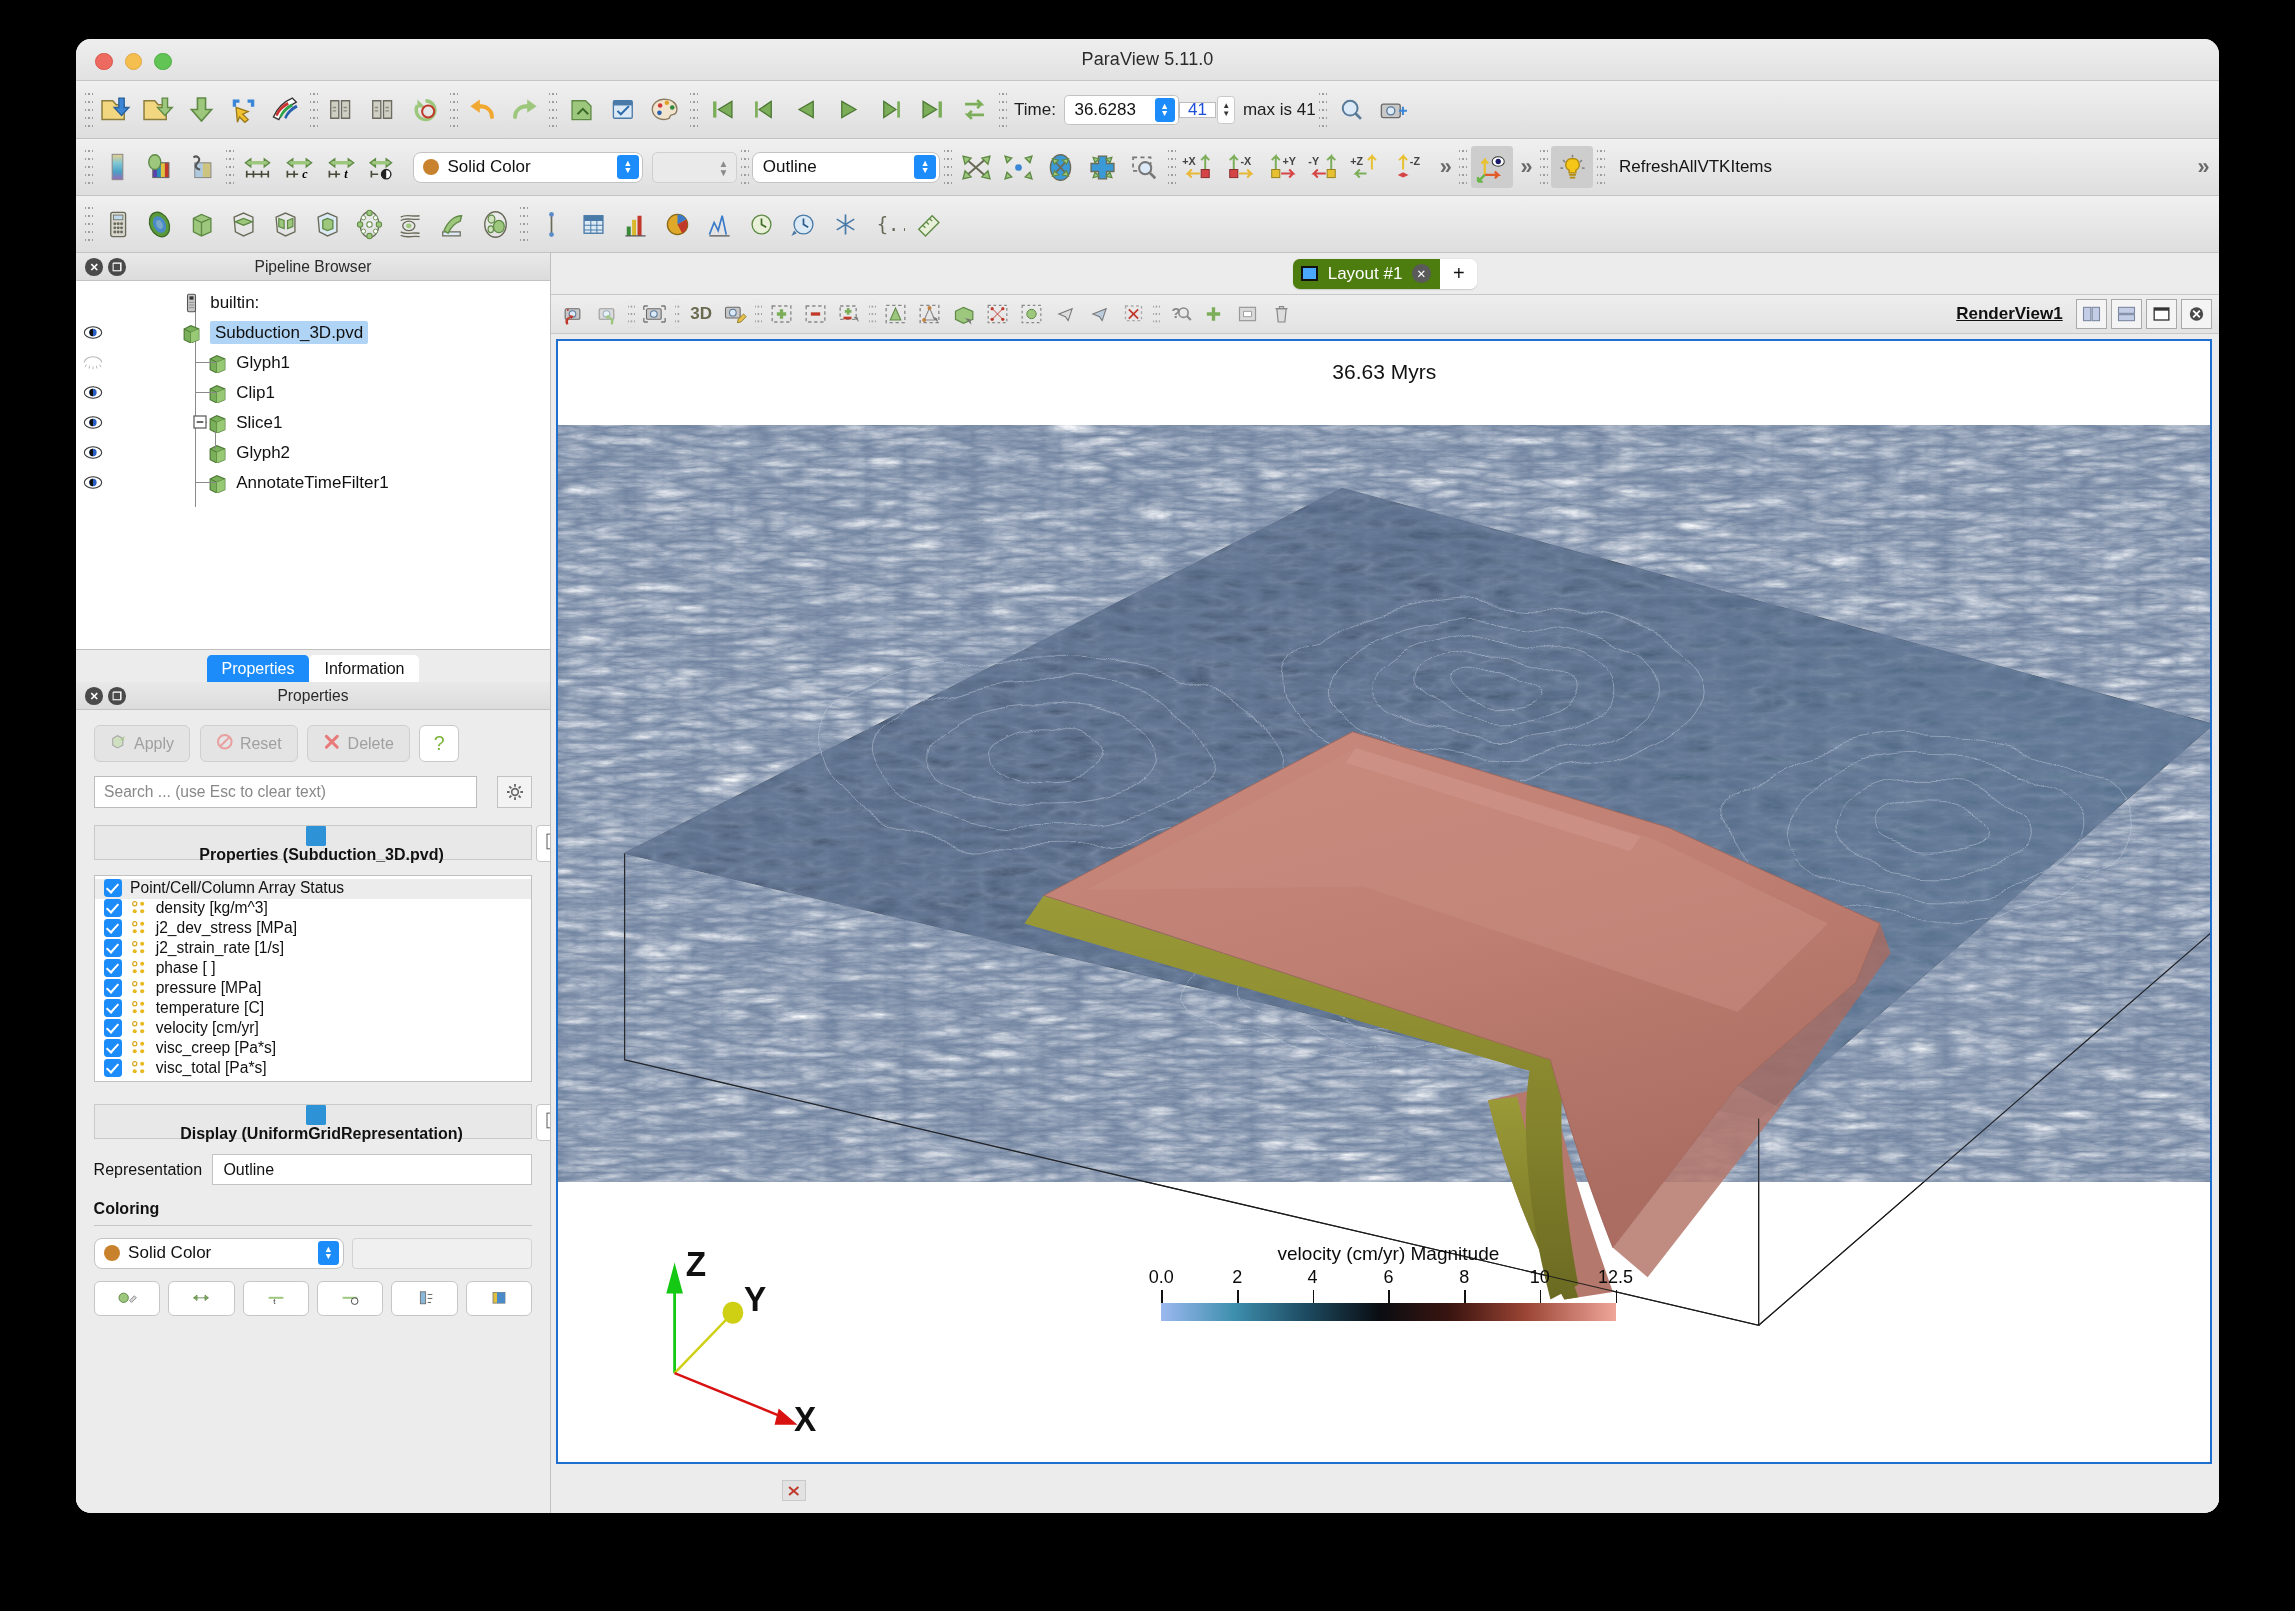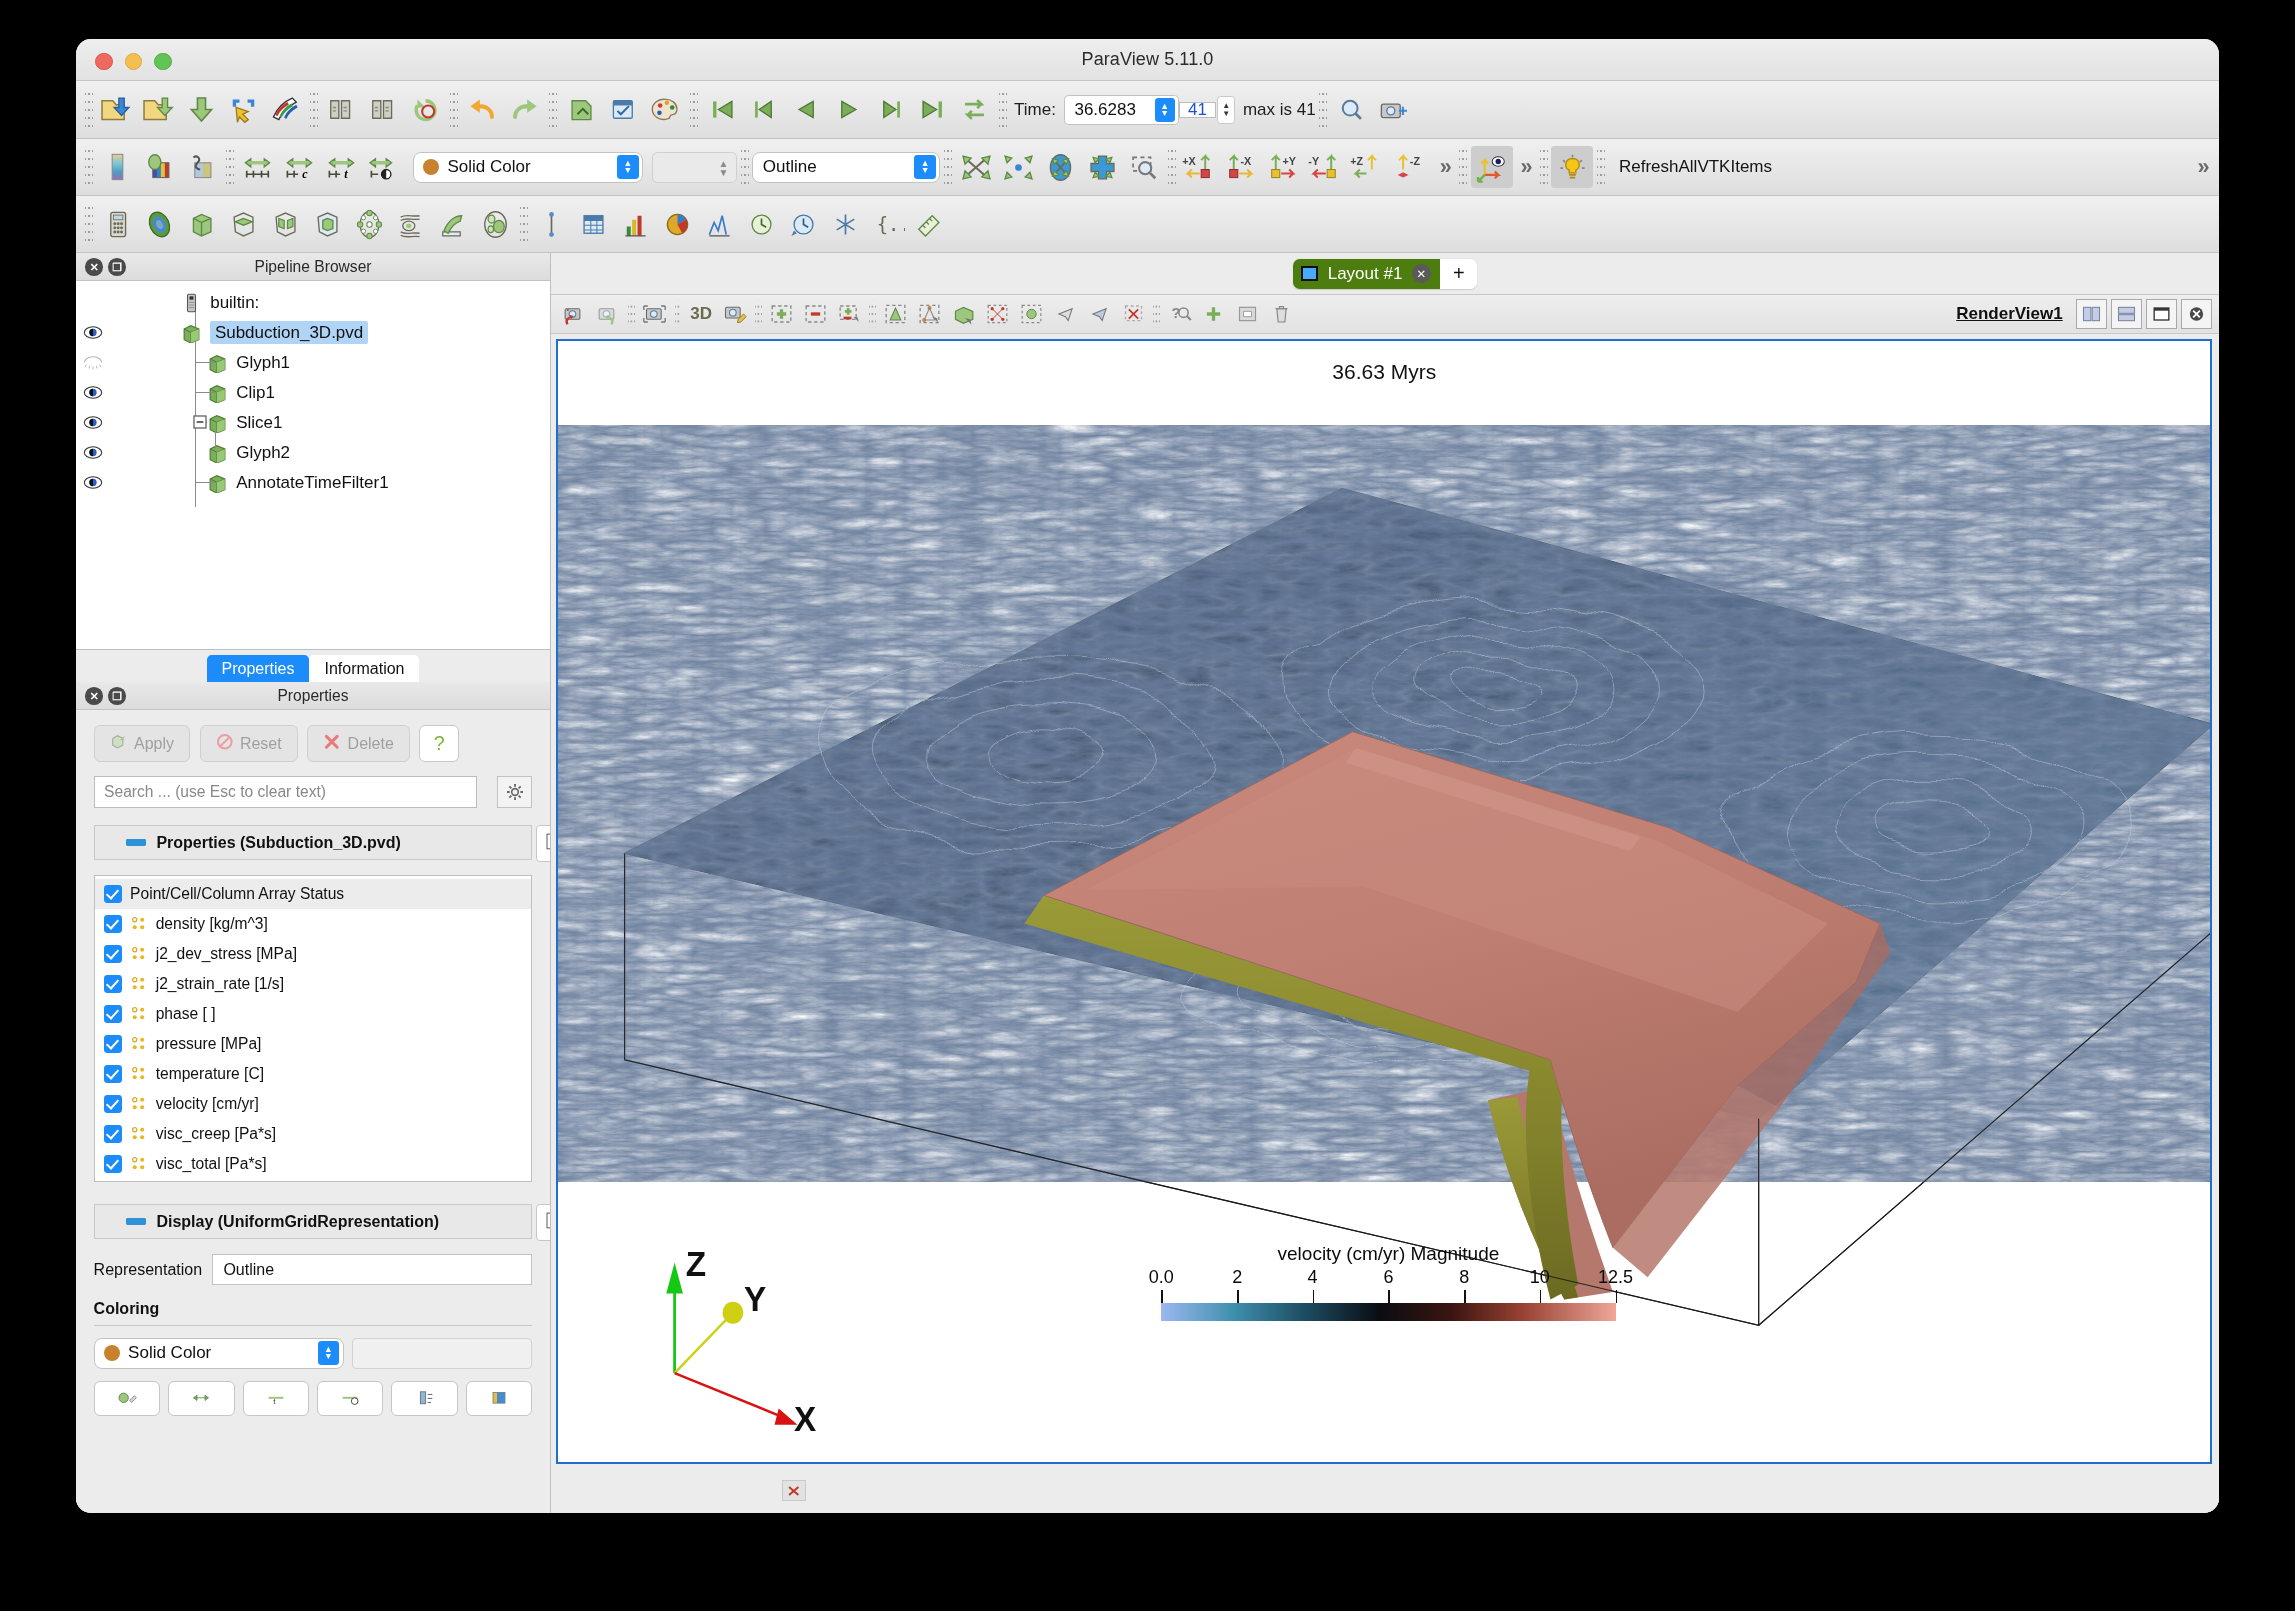--- a/index.html
+++ b/index.html
@@ -180,34 +180,35 @@
     flex: 1 1 auto; height: 32px; background: #fff; border: 0.7px solid #bcbcbc;
     display: flex; align-items: center; padding-left: 9.5px;
     font-size: 15.6px; color: #888;
   }
   .gearbtn { width: 35px; height: 32px; background: #f3f3f3; border: 0.7px solid #c2c2c2;
              display: flex; align-items: center; justify-content: center; }
 
   .grpheader {
     margin: 17.6px 17.6px 0 17.6px; height: 35px;
     background: #e8e8e8; border: 0.7px solid #c9c9c9;
-    display: flex; align-items: center; padding-left: 31px;
+    display: flex; align-items: center; padding-left: 17px;
     font-size: 16px; font-weight: bold; color: #111;
     position: relative;
+    flex-direction: column;
   }
   .grpdash { width: 20px; height: 6.8px; background: #2d93d6; border-radius: 1.4px; margin-right: 10.8px; flex:0 0 20px;}
   .copybtn { position: absolute; right: -42px; top: -1.4px; width: 37px; height: 37px;
              background: #fff; border: 0.7px solid #c6c6c6; border-radius: 4px;
              display:flex; align-items:center; justify-content:center; }
 
   .arraylist {
     margin: 15px 17.6px 0 17.6px; background: #fff; border: 0.7px solid #c0c0c0;
     padding: 2.7px 0;
   }
-  .arow { height: 30px; display: flex; align-items: center; padding-left: 9.5px; }
+  .arow { height: 20px; display: flex; padding-left: 9.5px; }
   .arow.head { background: #ececec; }
   .cb { width: 18px; height: 18px; background: #1b8cf9; border-radius: 3.4px; flex:0 0 18px;
         display:flex; align-items:center; justify-content:center; margin-right: 8px; }
   .cb::after { content: ""; width: 5.4px; height: 10px; border: solid #fff;
                border-width: 0 2px 2px 0; transform: rotate(42deg) translate(-0.7px,-0.7px); }
   .ptico { width: 17.6px; height: 17.6px; flex: 0 0 17.6px; margin-right: 8px; }
   .aname { font-size: 15.6px; color: #111; }
 
   .reprow { display: flex; align-items: center; padding: 15px 17.6px 0 17.6px; gap: 9.5px; }
   .replabel { font-size: 16px; color: #111; }

